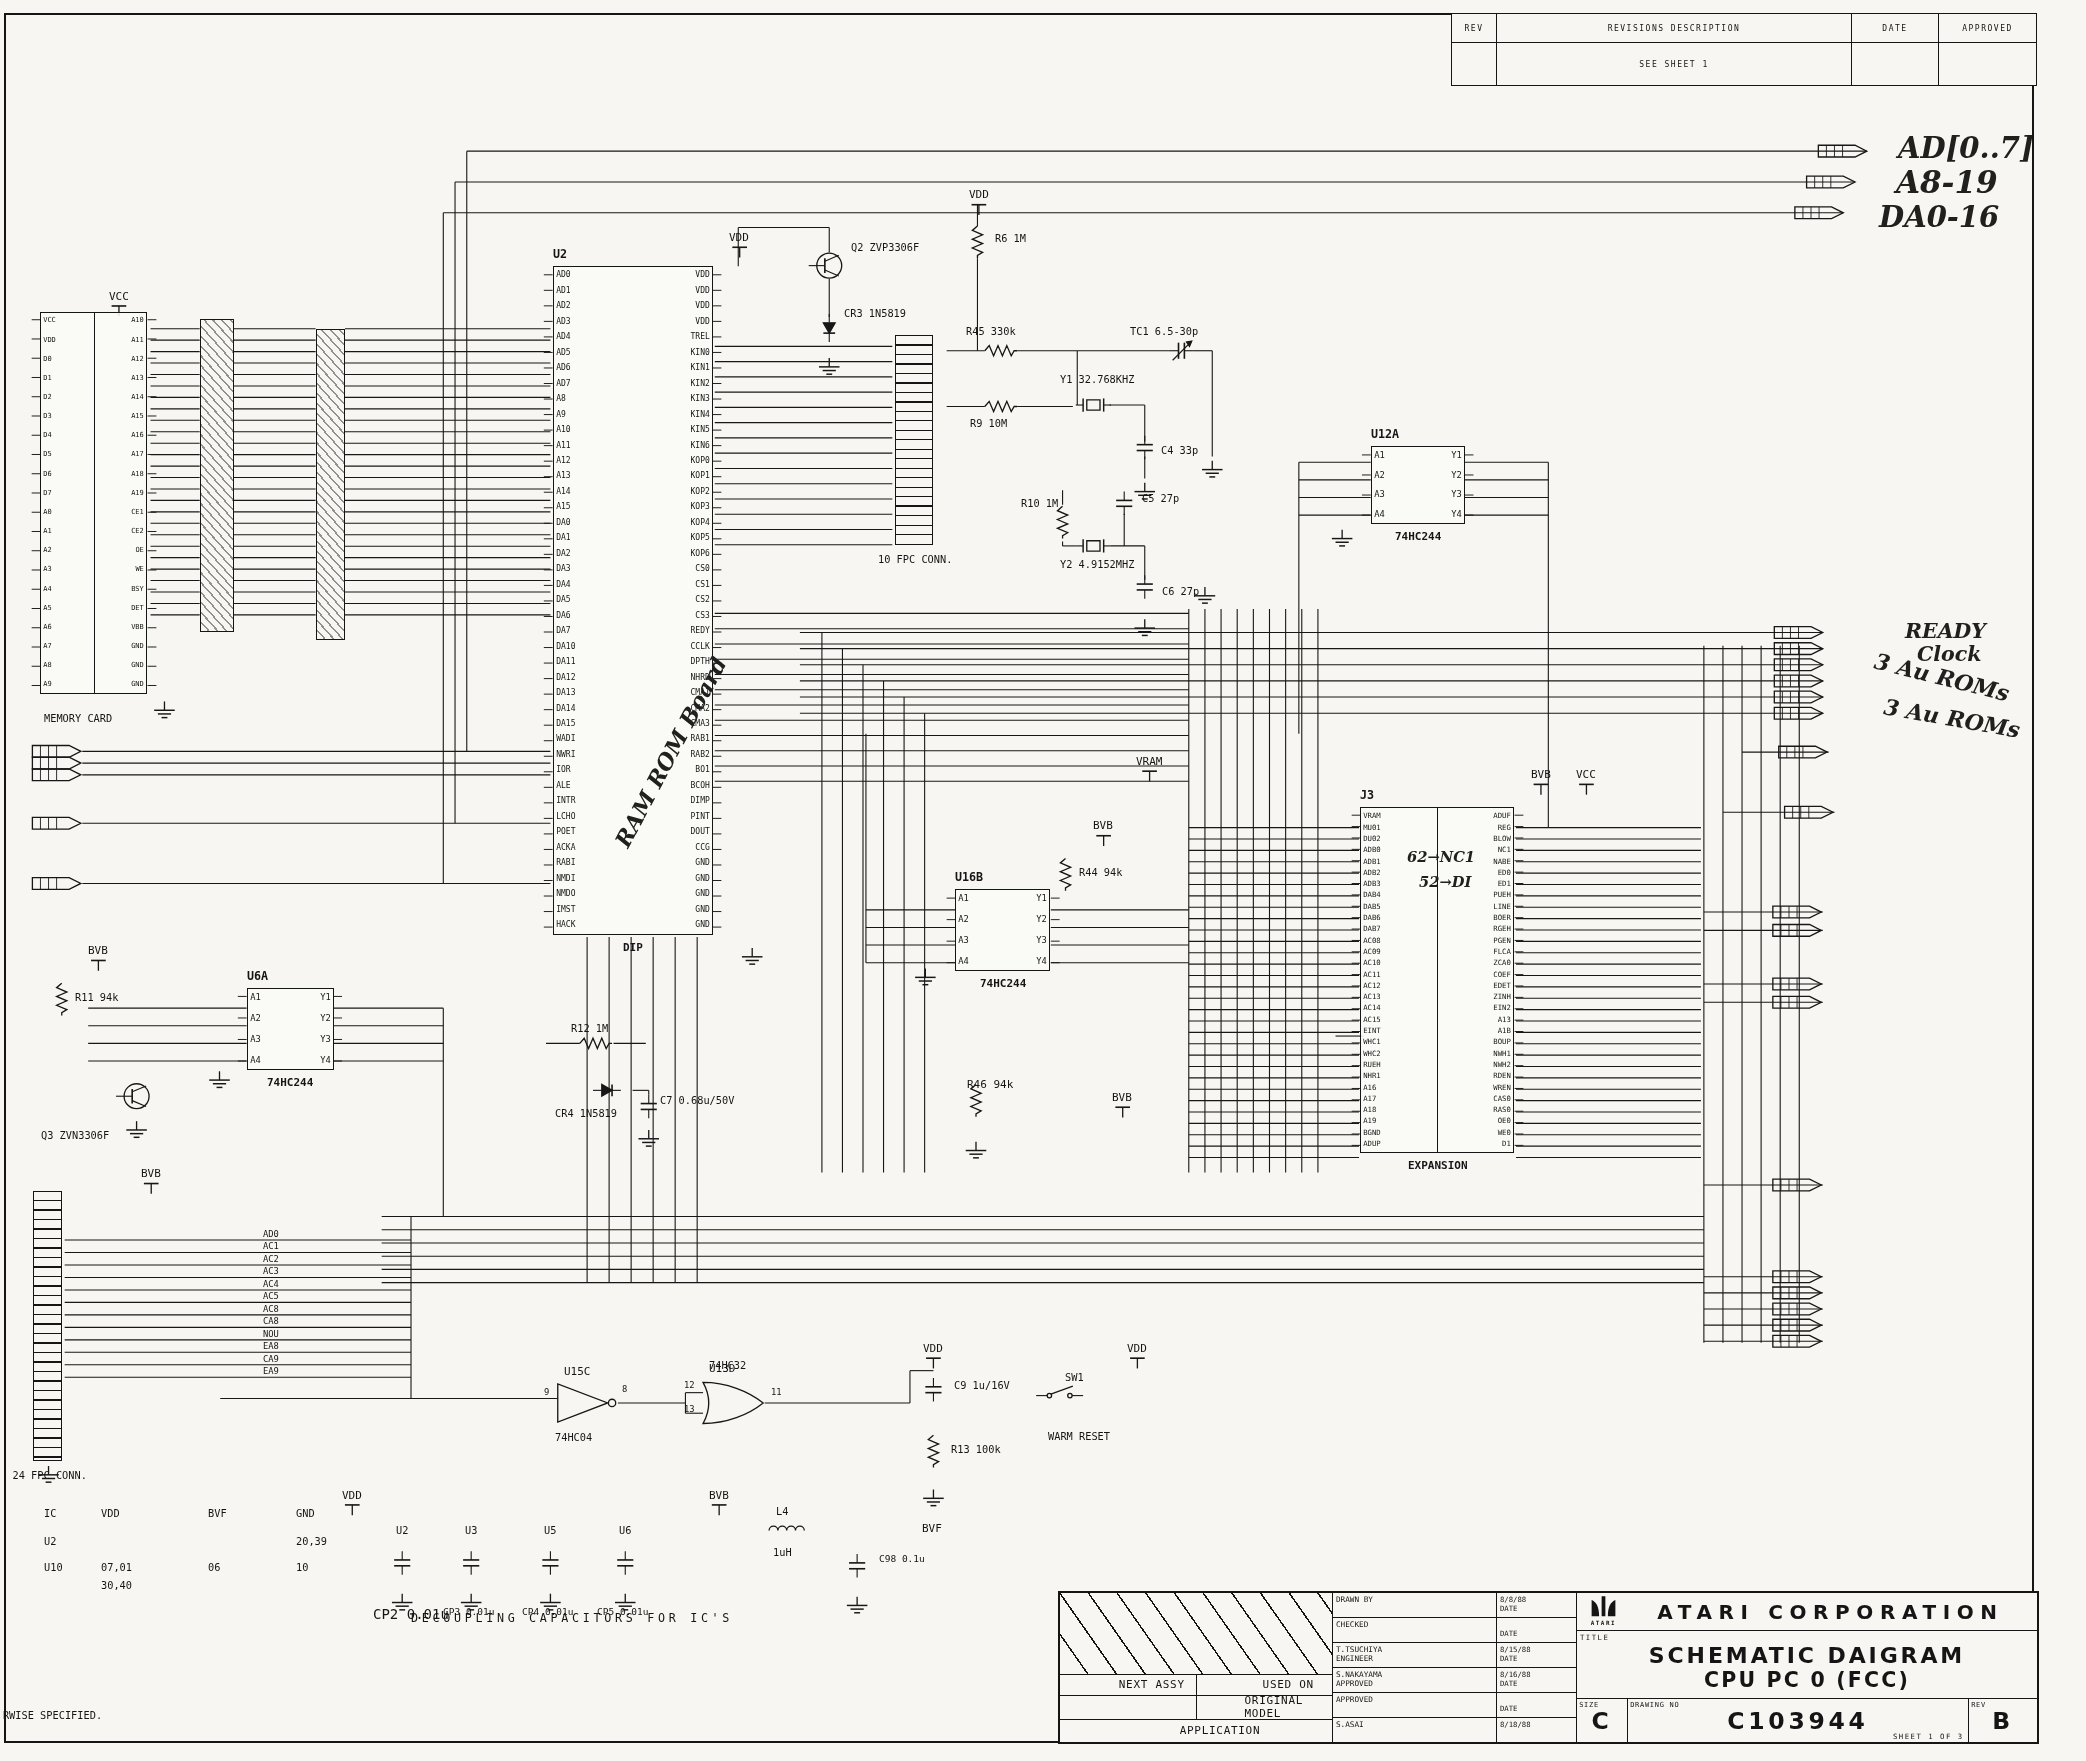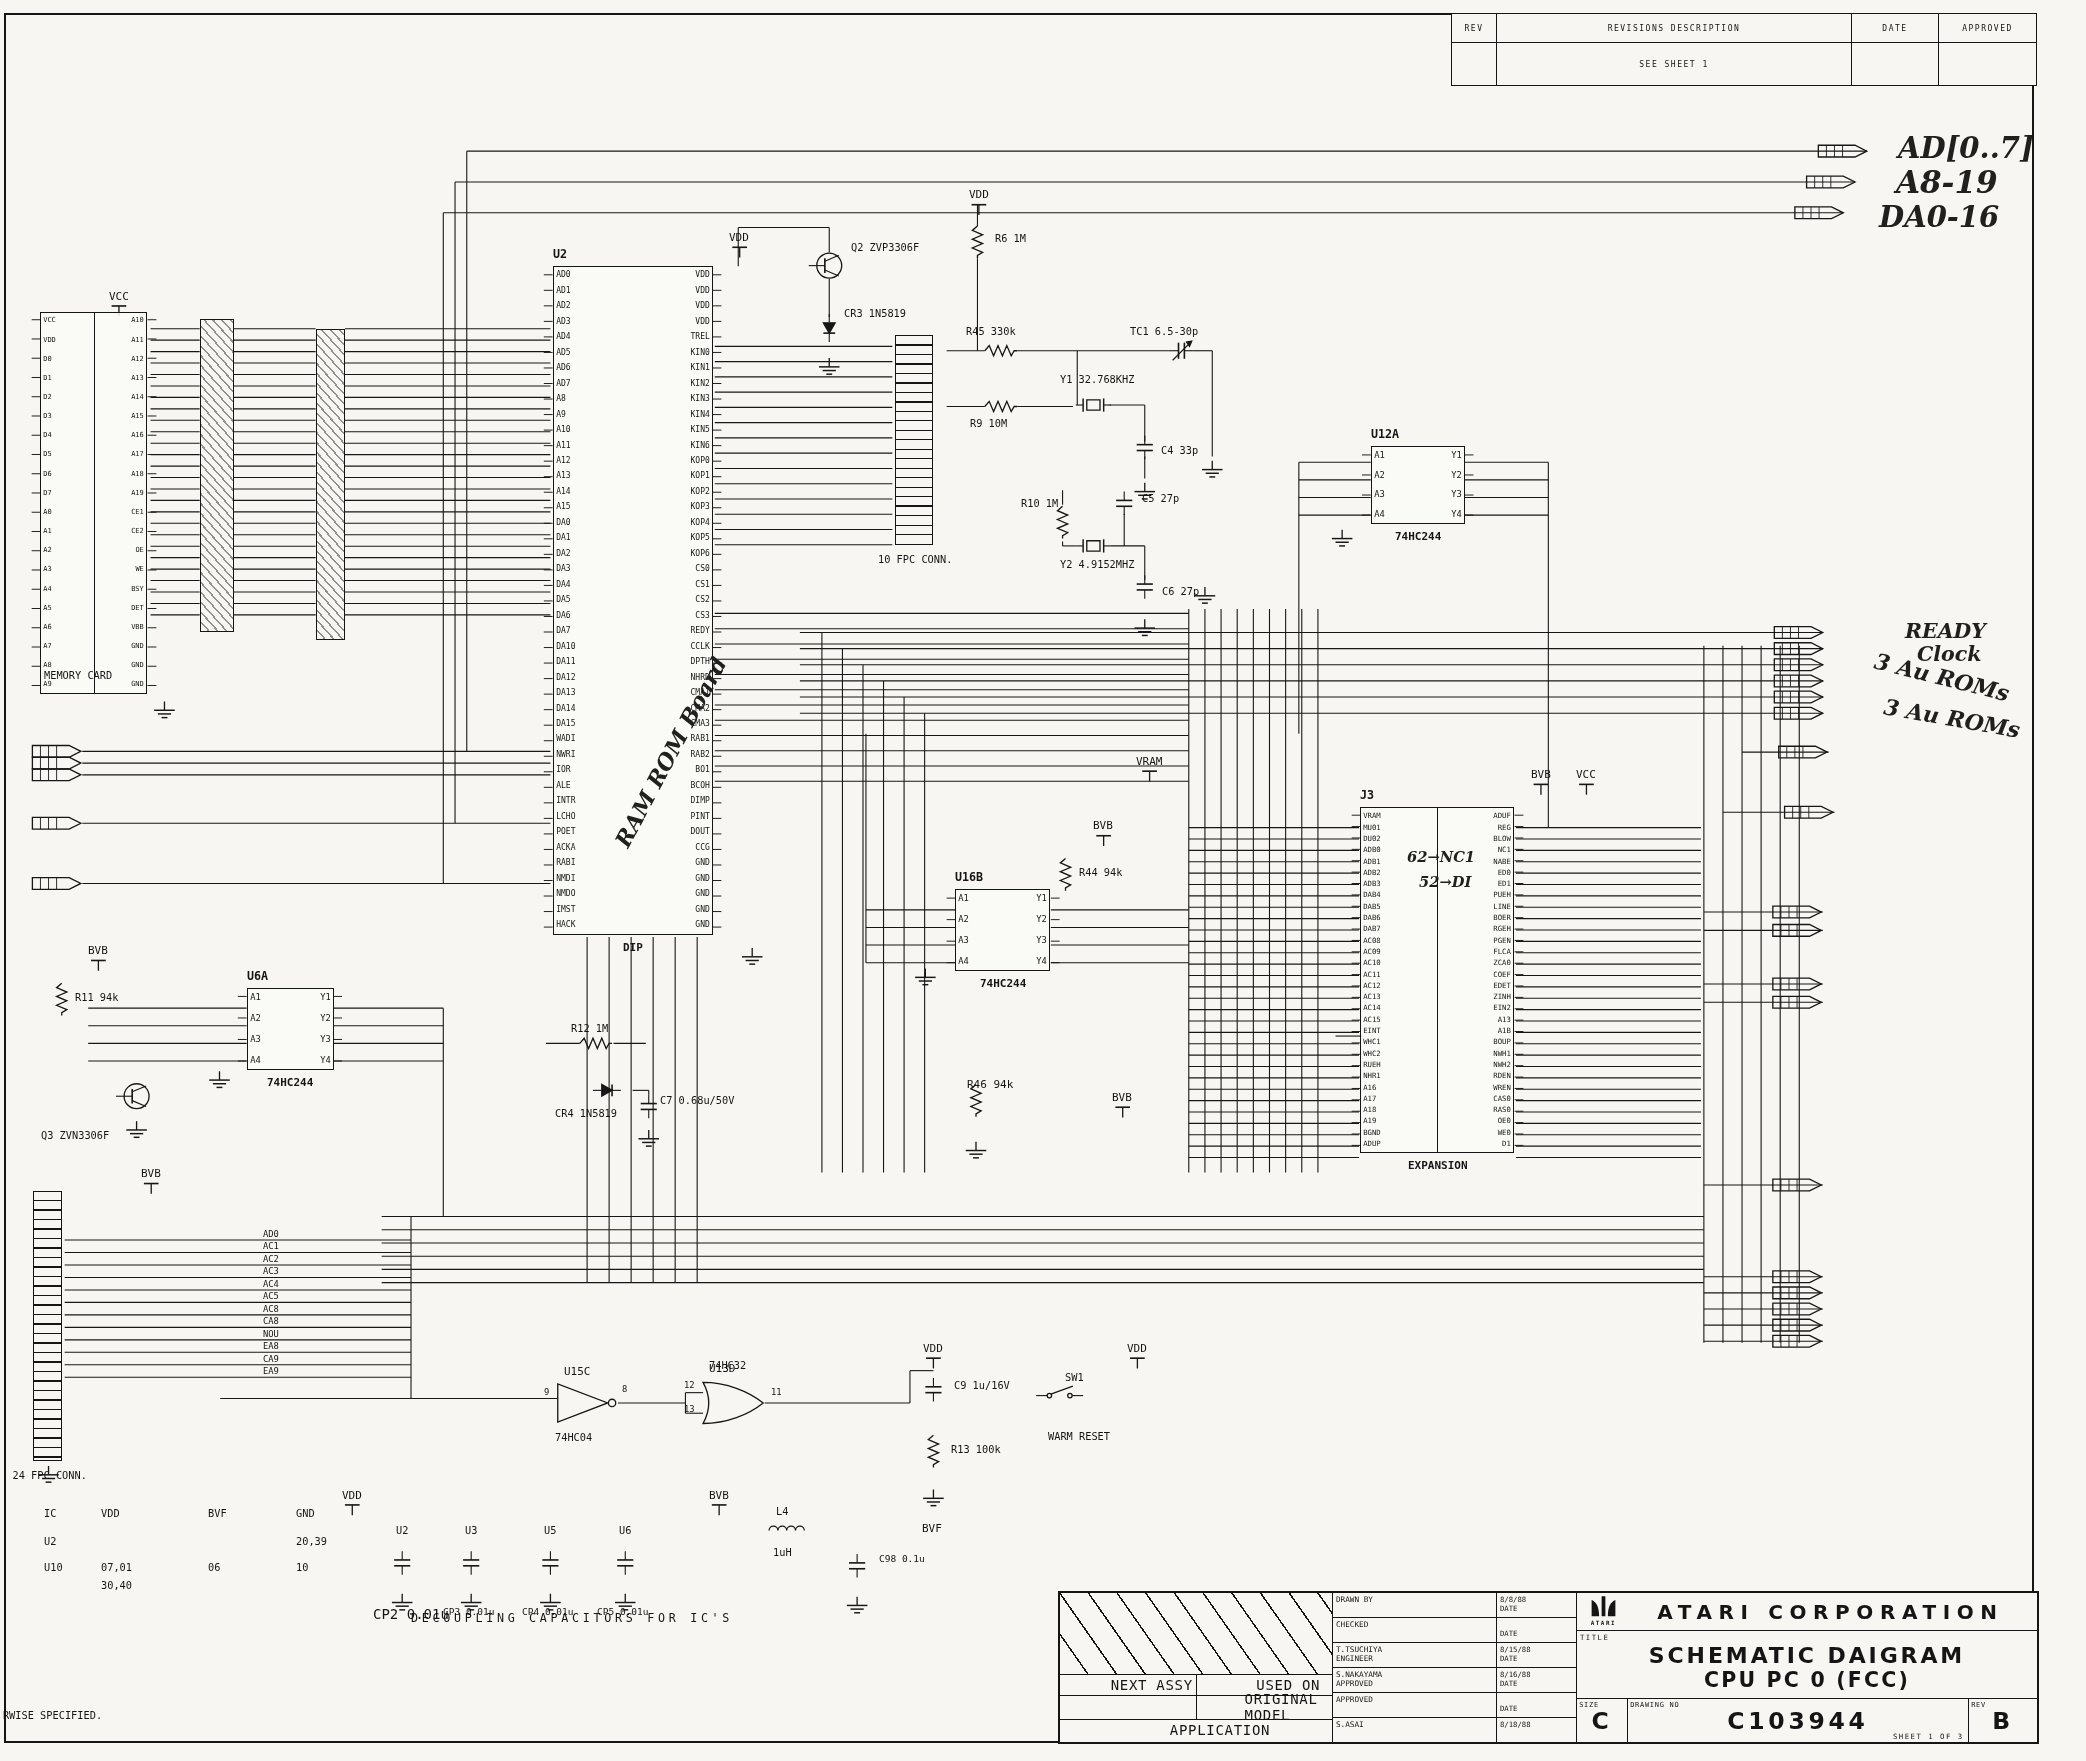--- a/index.html
+++ b/index.html
@@ -30,21 +30,21 @@
   .rt-rev{width:45px;border-right:1.5px solid #151515;}
   .rt-desc{flex:1;border-right:1.5px solid #151515;}
   .rt-date{width:87px;border-right:1.5px solid #151515;}
   .rt-app{width:97px;}
   
   .tblock{position:absolute;left:1058px;top:1591px;width:981px;height:153px;border:2.2px solid #151515;box-sizing:border-box;background:#f7f6f2;z-index:5;}
   .appblk{position:absolute;left:0;top:0;width:273px;height:100%;border-right:1.8px solid #151515;box-sizing:border-box;}
   .hatch{position:absolute;left:0;top:0;width:100%;height:82px;border-bottom:1.5px solid #151515;box-sizing:border-box;
          background:repeating-linear-gradient(55deg,rgba(0,0,0,0) 0 22px,#151515 22px 23.5px);}
   .approw{position:absolute;left:0;width:100%;display:flex;box-sizing:border-box;}
-  .appcell{flex:1;display:flex;align-items:center;justify-content:center;font-size:14px;letter-spacing:0.7px;border-right:1.2px solid #151515;box-sizing:border-box;padding-left:48px;}
+  .appcell{flex:1;display:flex;align-items:center;justify-content:center;font-size:11px;letter-spacing:0.7px;border-right:1.2px solid #151515;box-sizing:border-box;padding-left:48px;}
   .appcell:last-child{border-right:none;}
   .sigblk{position:absolute;left:273px;top:0;width:244px;height:100%;border-right:1.8px solid #151515;box-sizing:border-box;display:flex;flex-direction:column;}
   .sigrow{flex:1;display:flex;border-bottom:1.2px solid #151515;box-sizing:border-box;}
   .sigrow:last-child{border-bottom:none;}
   .signame{flex:1;padding:1.5px 2.9px;font-size:7.7px;line-height:1.25;border-right:1.2px solid #151515;box-sizing:border-box;}
   .sigdate{width:79px;padding:1.5px 2.9px;font-size:7.3px;line-height:1.25;box-sizing:border-box;}
   .corpblk{position:absolute;left:517px;top:0;right:0;height:100%;}
   .corprow{position:absolute;left:0;top:0;width:100%;height:38px;border-bottom:1.8px solid #151515;box-sizing:border-box;display:flex;align-items:center;}
   .corpname{flex:1;text-align:center;font-size:20px;letter-spacing:6.6px;font-family:"DejaVu Sans","Liberation Sans",sans-serif;font-weight:bold;}
   .titlerow{position:absolute;left:0;top:38px;width:100%;height:68px;border-bottom:1.8px solid #151515;box-sizing:border-box;text-align:center;}
@@ -884,21 +884,21 @@
       <line x1="158" y1="1494" x2="180" y2="1494" stroke="#171717" stroke-width="1.5"></line>
       <line x1="180" y1="1488" x2="199" y2="1480" stroke="#171717" stroke-width="1.5"></line>
       <line x1="180" y1="1500" x2="199" y2="1508" stroke="#171717" stroke-width="1.5"></line>
       <path d="M760 1886 v52 l68 -26 z" fill="none" stroke="#171717" stroke-width="1.8"></path>
       <circle cx="834" cy="1912" r="5" fill="none" stroke="#171717" stroke-width="1.8"></circle>
       <path d="M958 1884 C990 1884 1020 1896 1040 1912 C1020 1928 990 1940 958 1940 C968 1922 968 1902 958 1884 Z" fill="none" stroke="#171717" stroke-width="1.8"></path>
     </svg>
   <div class="border"></div>
   <div id="canvas">
       <div class="lbl" style="left: 109px; top: 291px; font-size: 11px;">VCC</div>
-      <div class="lbl" style="left: 44px; top: 670px; font-size: 10.3px;">MEMORY CARD</div>
+      <div class="lbl" style="left: 44px; top: 713px; font-size: 10.3px;">MEMORY CARD</div>
       <div class="lbl" style="left: 729px; top: 232px; font-size: 11px;">VDD</div>
       <div class="lbl" style="left: 851px; top: 242px; font-size: 10.3px;">Q2 ZVP3306F</div>
       <div class="lbl" style="left: 844px; top: 308px; font-size: 10.3px;">CR3 1N5819</div>
       <div class="lbl" style="left: 969px; top: 189px; font-size: 11px;">VDD</div>
       <div class="lbl" style="left: 995px; top: 233px; font-size: 10.3px;">R6 1M</div>
       <div class="lbl" style="left: 966px; top: 326px; font-size: 10.3px;">R45 330k</div>
       <div class="lbl" style="left: 1130px; top: 326px; font-size: 10.3px;">TC1 6.5-30p</div>
       <div class="lbl" style="left: 1060px; top: 374px; font-size: 10.3px;">Y1 32.768KHZ</div>
       <div class="lbl" style="left: 970px; top: 418px; font-size: 10.3px;">R9 10M</div>
       <div class="lbl" style="left: 1161px; top: 445px; font-size: 10.3px;">C4 33p</div>

